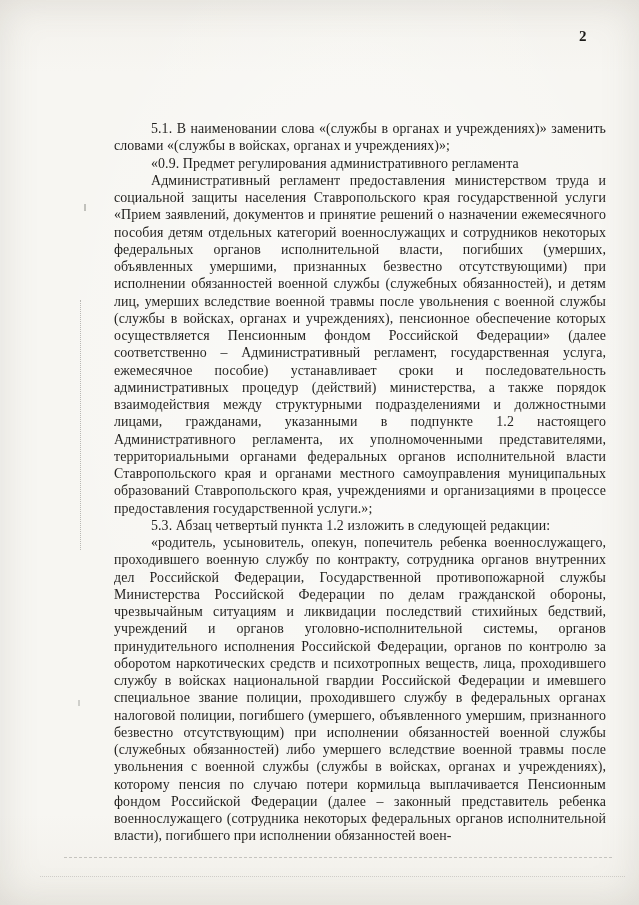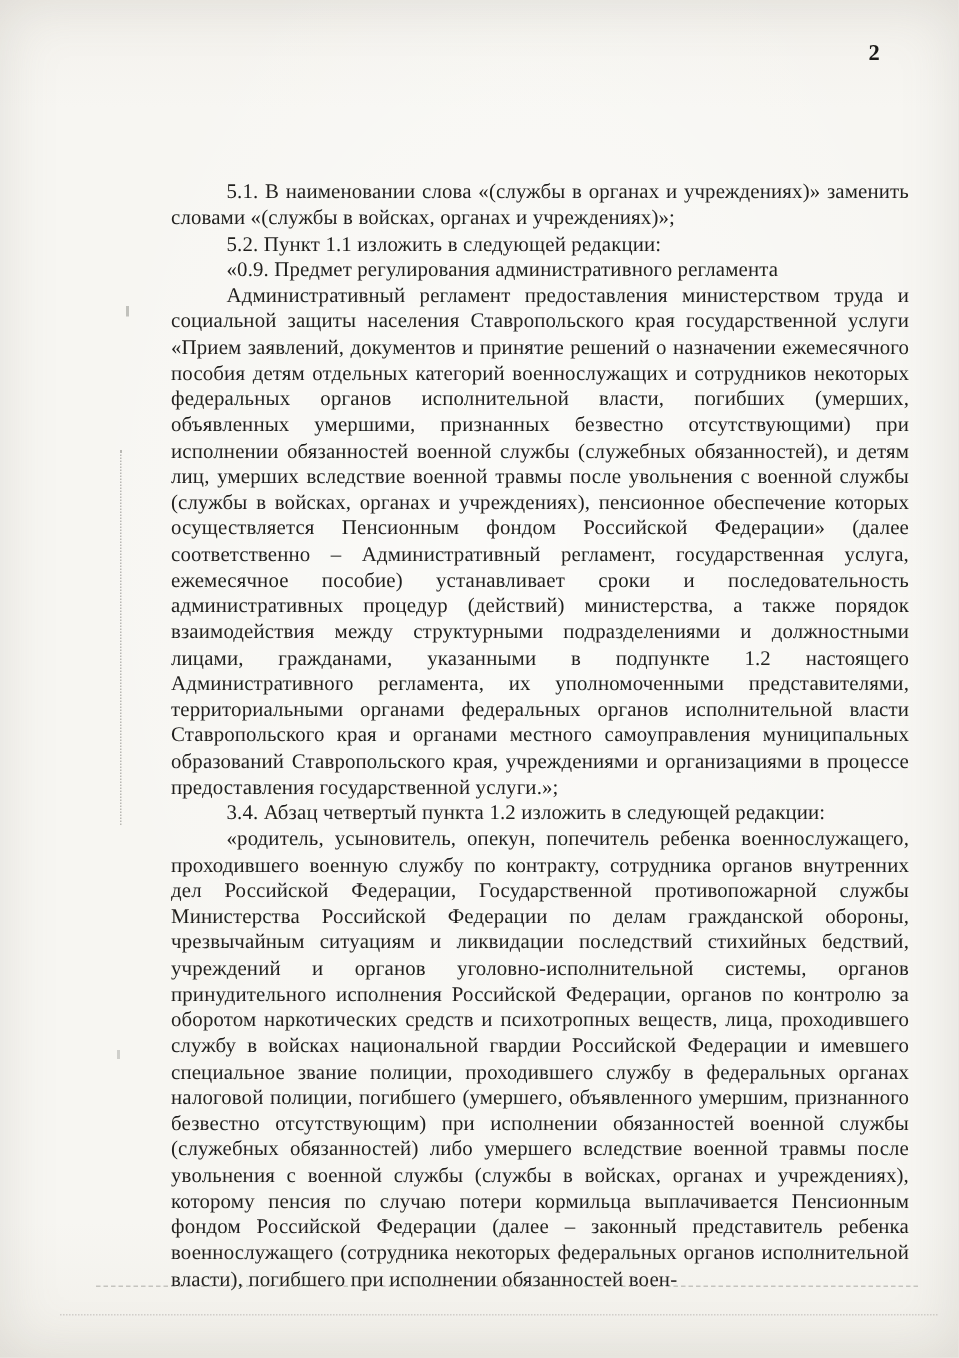--- a/index.html
+++ b/index.html
@@ -94,24 +94,23 @@
 </style>
 </head>
 <body>
 
 <div class="page">
 
   <div class="page-number">2</div>
 
   <div class="text-block">
     <p>5.1. В наименовании слова «(службы в органах и учреждениях)» заменить словами «(службы в войсках, органах и учреждениях)»;</p>
-    <p>5.2. Пункт 1.1 изложить в следующей редакции:</p>
     <p>«0.9. Предмет регулирования административного регламента</p>
     <p>Административный регламент предоставления министерством труда и социальной защиты населения Ставропольского края государственной услуги «Прием заявлений, документов и принятие решений о назначении ежемесячного пособия детям отдельных категорий военнослужащих и сотрудников некоторых федеральных органов исполнительной власти, погибших (умерших, объявленных умершими, признанных безвестно отсутствующими) при исполнении обязанностей военной службы (служебных обязанностей), и детям лиц, умерших вследствие военной травмы после увольнения с военной службы (службы в войсках, органах и учреждениях), пенсионное обеспечение которых осуществляется Пенсионным фондом Российской Федерации» (далее соответственно – Административный регламент, государственная услуга, ежемесячное пособие) устанавливает сроки и последовательность административных процедур (действий) министерства, а также порядок взаимодействия между структурными подразделениями и должностными лицами, гражданами, указанными в подпункте 1.2 настоящего Административного регламента, их уполномоченными представителями, территориальными органами федеральных органов исполнительной власти Ставропольского края и органами местного самоуправления муниципальных образований Ставропольского края, учреждениями и организациями в процессе предоставления государственной услуги.»;</p>
-    <p>3.4. Абзац четвертый пункта 1.2 изложить в следующей редакции:</p>
+    <p>5.3. Абзац четвертый пункта 1.2 изложить в следующей редакции:</p>
     <p>«родитель, усыновитель, опекун, попечитель ребенка военнослужащего, проходившего военную службу по контракту, сотрудника органов внутренних дел Российской Федерации, Государственной противопожарной службы Министерства Российской Федерации по делам гражданской обороны, чрезвычайным ситуациям и ликвидации последствий стихийных бедствий, учреждений и органов уголовно-исполнительной системы, органов принудительного исполнения Российской Федерации, органов по контролю за оборотом наркотических средств и психотропных веществ, лица, проходившего службу в войсках национальной гвардии Российской Федерации и имевшего специальное звание полиции, проходившего службу в федеральных органах налоговой полиции, погибшего (умершего, объявленного умершим, признанного безвестно отсутствующим) при исполнении обязанностей военной службы (служебных обязанностей) либо умершего вследствие военной травмы после увольнения с военной службы (службы в войсках, органах и учреждениях), которому пенсия по случаю потери кормильца выплачивается Пенсионным фондом Российской Федерации (далее – законный представитель ребенка военнослужащего (сотрудника некоторых федеральных органов исполнительной власти), погибшего при исполнении обязанностей воен-</p>
   </div>
 
   <div class="artifact artifact-edge-shade"></div>
   <div class="artifact artifact-left-dotted"></div>
   <div class="artifact artifact-left-tick-1"></div>
   <div class="artifact artifact-left-tick-2"></div>
   <div class="artifact artifact-bottom-dash-1"></div>
   <div class="artifact artifact-bottom-dash-2"></div>
 

